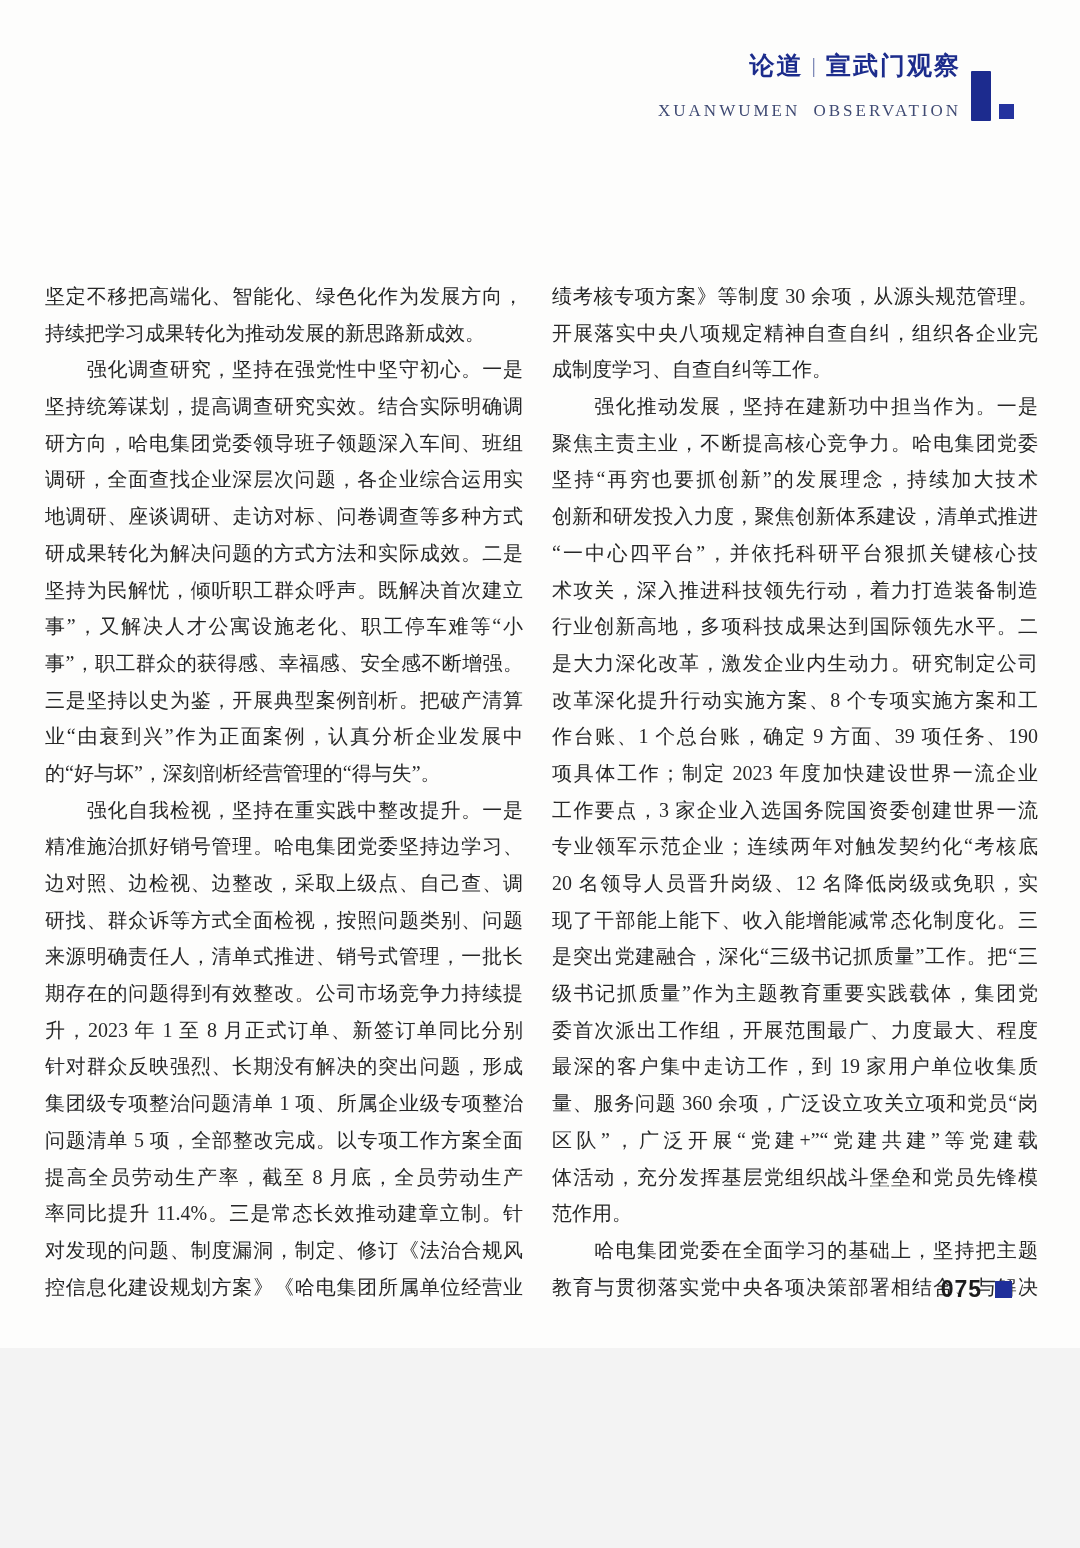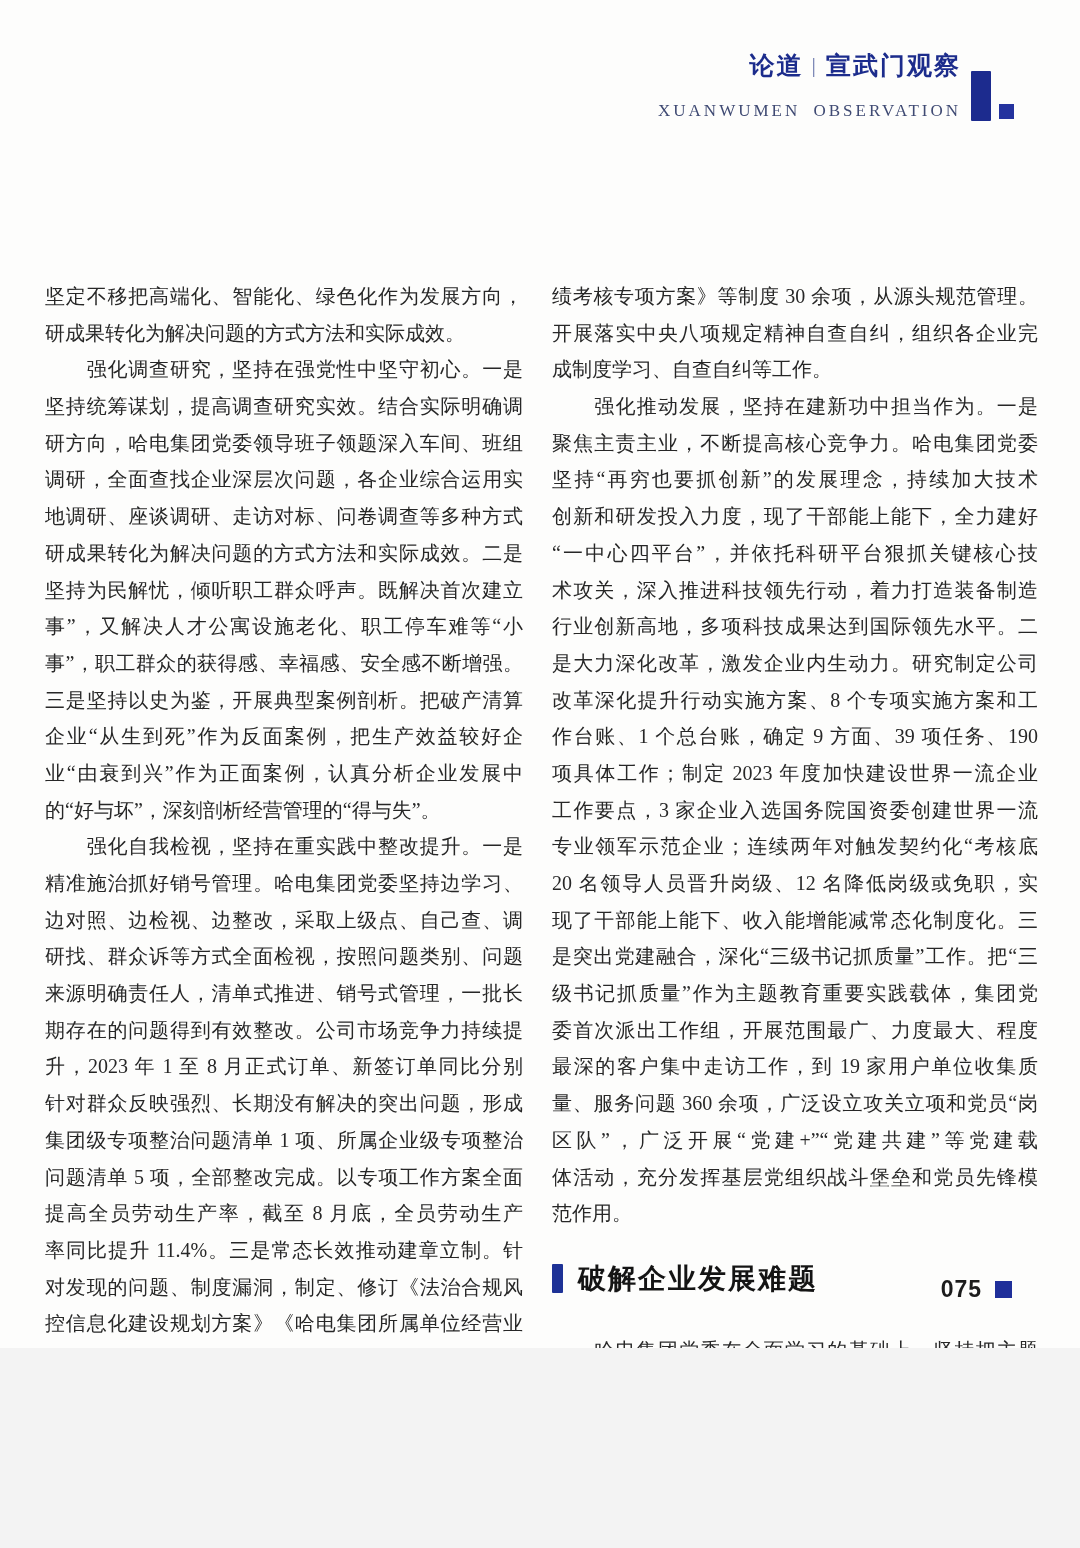--- a/index.html
+++ b/index.html
@@ -90,32 +90,31 @@
       <div class="header-en">XUANWUMEN OBSERVATION</div>
     </div>
     <div class="logo">
       <div class="logo-bar"></div>
       <div class="logo-dot"></div>
     </div>
   </div>
 
   <div class="col col-left">
       <div class="tline">坚定不移把高端化、智能化、绿色化作为发展方向，</div>
-      <div class="tline pend">研成果转化为解决问题的方式方法和实际成效。</div>
+      <div class="tline pend">持续把学习成果转化为推动发展的新思路新成效。</div>
       <div class="tline">　　强化调查研究，坚持在强党性中坚守初心。一是</div>
       <div class="tline">坚持统筹谋划，提高调查研究实效。结合实际明确调</div>
       <div class="tline">研方向，哈电集团党委领导班子领题深入车间、班组</div>
       <div class="tline">调研，全面查找企业深层次问题，各企业综合运用实</div>
       <div class="tline">地调研、座谈调研、走访对标、问卷调查等多种方式</div>
       <div class="tline">研成果转化为解决问题的方式方法和实际成效。二是</div>
       <div class="tline">坚持为民解忧，倾听职工群众呼声。既解决首次建立</div>
       <div class="tline">事”，又解决人才公寓设施老化、职工停车难等“小</div>
       <div class="tline">事”，职工群众的获得感、幸福感、安全感不断增强。</div>
       <div class="tline">三是坚持以史为鉴，开展典型案例剖析。把破产清算</div>
-      <div class="tline">企业“从生到死”作为反面案例，把生产效益较好企</div>
       <div class="tline">业“由衰到兴”作为正面案例，认真分析企业发展中</div>
       <div class="tline pend">的“好与坏”，深刻剖析经营管理的“得与失”。</div>
       <div class="tline">　　强化自我检视，坚持在重实践中整改提升。一是</div>
       <div class="tline">精准施治抓好销号管理。哈电集团党委坚持边学习、</div>
       <div class="tline">边对照、边检视、边整改，采取上级点、自己查、调</div>
       <div class="tline">研找、群众诉等方式全面检视，按照问题类别、问题</div>
       <div class="tline">来源明确责任人，清单式推进、销号式管理，一批长</div>
       <div class="tline">期存在的问题得到有效整改。公司市场竞争力持续提</div>
       <div class="tline">升，2023 年 1 至 8 月正式订单、新签订单同比分别</div>
       <div class="tline">针对群众反映强烈、长期没有解决的突出问题，形成</div>
@@ -128,21 +127,21 @@
     </div>
 
   <div class="col col-right">
     <div>
         <div class="tline">绩考核专项方案》等制度 30 余项，从源头规范管理。</div>
         <div class="tline">开展落实中央八项规定精神自查自纠，组织各企业完</div>
         <div class="tline pend">成制度学习、自查自纠等工作。</div>
         <div class="tline">　　强化推动发展，坚持在建新功中担当作为。一是</div>
         <div class="tline">聚焦主责主业，不断提高核心竞争力。哈电集团党委</div>
         <div class="tline">坚持“再穷也要抓创新”的发展理念，持续加大技术</div>
-        <div class="tline">创新和研发投入力度，现了干部能上能下，全力建好</div>
+        <div class="tline">创新和研发投入力度，聚焦创新体系建设，清单式推进</div>
         <div class="tline">“一中心四平台”，并依托科研平台狠抓关键核心技</div>
         <div class="tline">术攻关，深入推进科技领先行动，着力打造装备制造</div>
         <div class="tline">行业创新高地，多项科技成果达到国际领先水平。二</div>
         <div class="tline">是大力深化改革，激发企业内生动力。研究制定公司</div>
         <div class="tline">改革深化提升行动实施方案、8 个专项实施方案和工</div>
         <div class="tline">作台账、1 个总台账，确定 9 方面、39 项任务、190</div>
         <div class="tline">项具体工作；制定 2023 年度加快建设世界一流企业</div>
         <div class="tline">工作要点，3 家企业入选国务院国资委创建世界一流</div>
         <div class="tline">专业领军示范企业；连续两年对触发契约化“考核底</div>
         <div class="tline">20 名领导人员晋升岗级、12 名降低岗级或免职，实</div>
@@ -150,24 +149,20 @@
         <div class="tline">是突出党建融合，深化“三级书记抓质量”工作。把“三</div>
         <div class="tline">级书记抓质量”作为主题教育重要实践载体，集团党</div>
         <div class="tline">委首次派出工作组，开展范围最广、力度最大、程度</div>
         <div class="tline">最深的客户集中走访工作，到 19 家用户单位收集质</div>
         <div class="tline">量、服务问题 360 余项，广泛设立攻关立项和党员“岗</div>
         <div class="tline">区队”，广泛开展“党建+”“党建共建”等党建载</div>
         <div class="tline">体活动，充分发挥基层党组织战斗堡垒和党员先锋模</div>
         <div class="tline pend">范作用。</div>
       </div>
 
-    <div class="section-heading">
-      <div class="bar"></div>
-      <div class="txt">破解企业发展难题</div>
-    </div>
 
     <div>
         <div class="tline">　　哈电集团党委在全面学习的基础上，坚持把主题</div>
         <div class="tline">教育与贯彻落实党中央各项决策部署相结合、与解决</div>
       </div>
   </div>
 
   <div class="footer">
     <div class="page-number">075</div>
     <div class="footer-square"></div>

